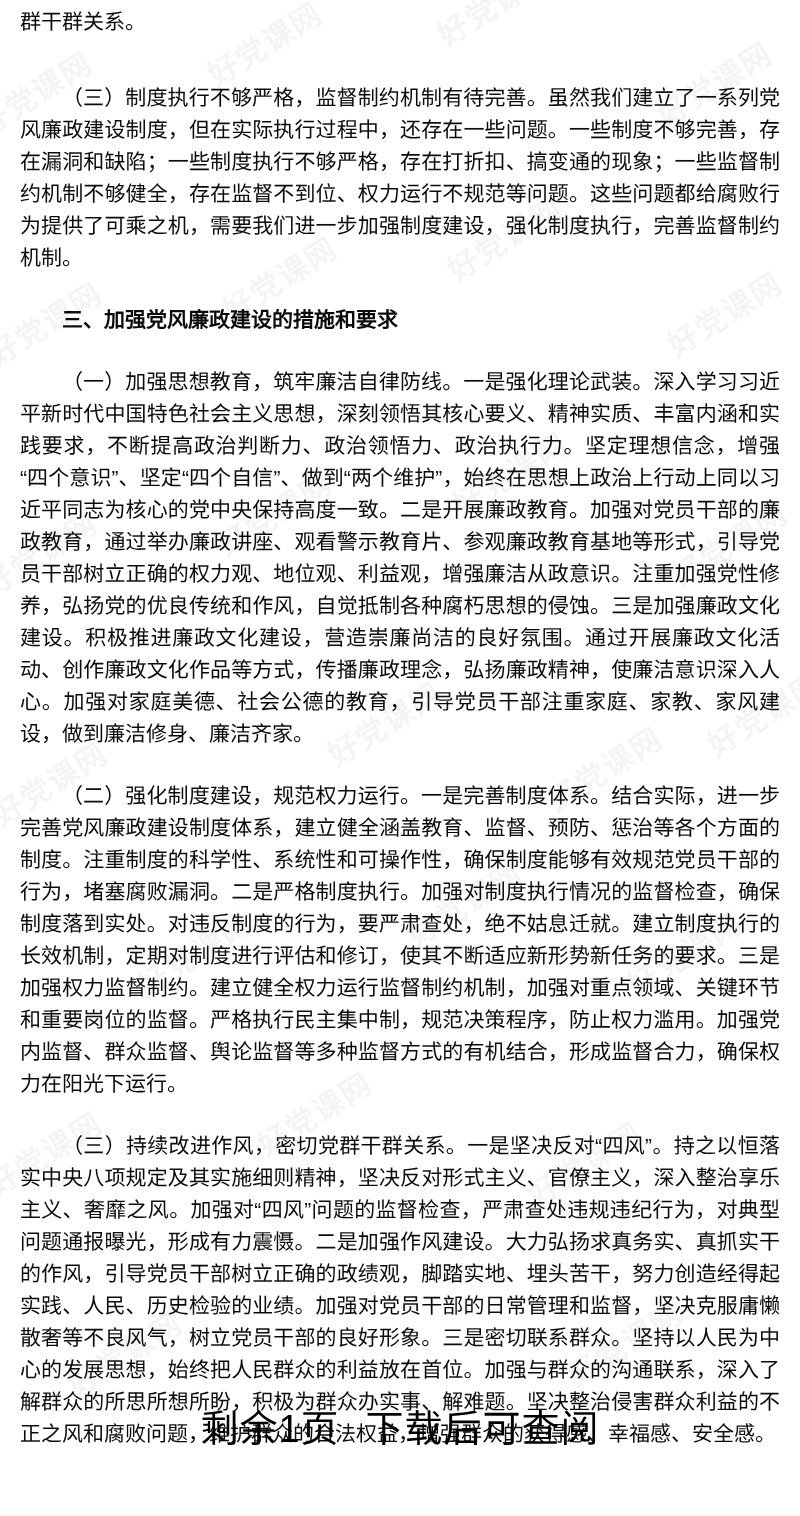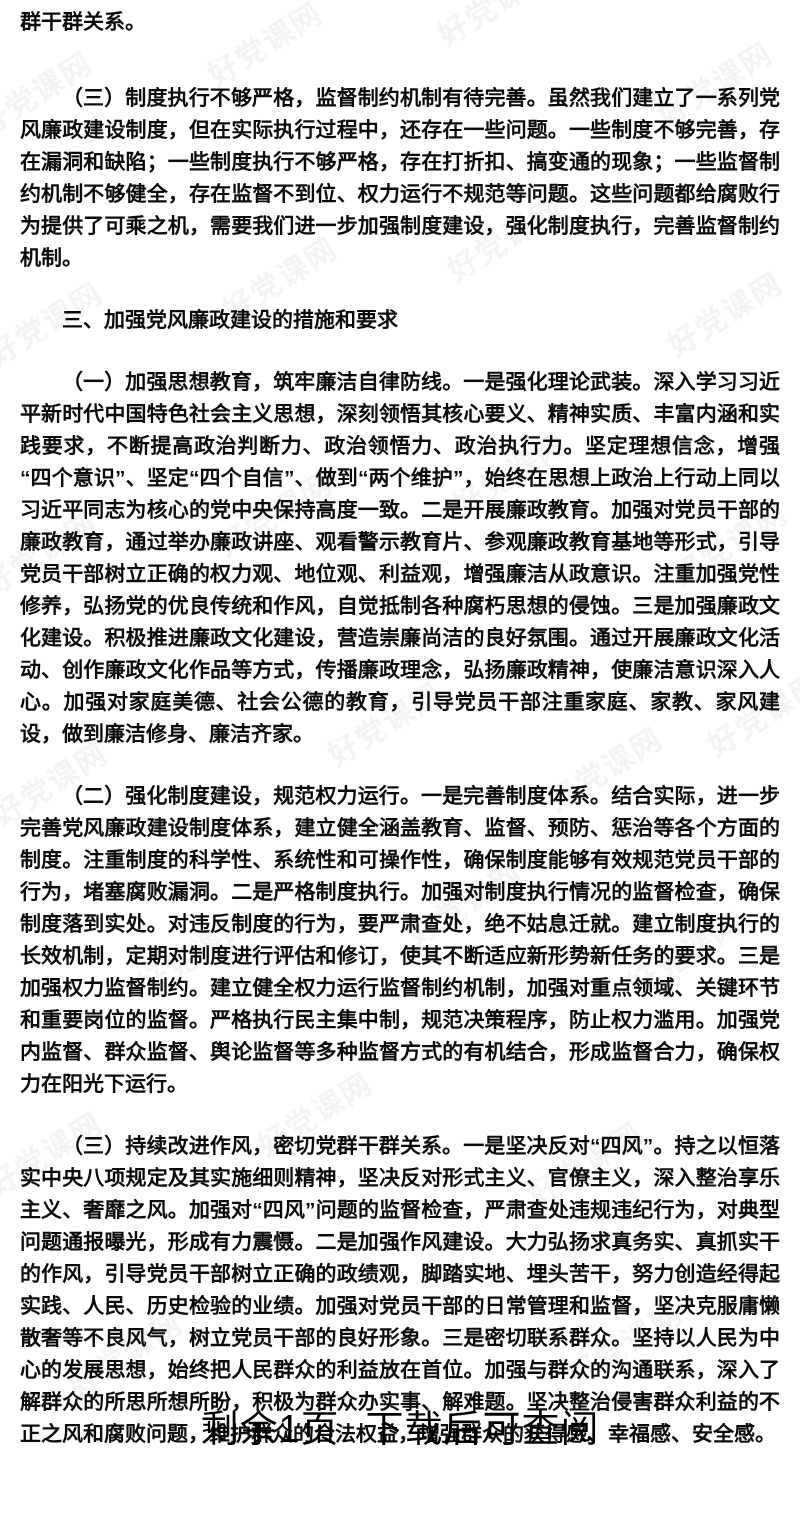--- a/index.html
+++ b/index.html
@@ -50,21 +50,21 @@
   }
 
   p.para, p.heading, p.lead {
     margin: 0;
     color: #0b0b0b;
     font-size: 21px;
     line-height: 32px;
     text-align: justify;
     text-justify: inter-ideograph;
     word-break: break-all;
-    font-weight: 700;
+    font-weight: 400;
     letter-spacing: 0px;
     -webkit-font-smoothing: none;
   }
   p.lead {
     padding-top: 6px;
   }
   p.para {
     text-indent: 2em;
     margin-top: 30px;
   }

